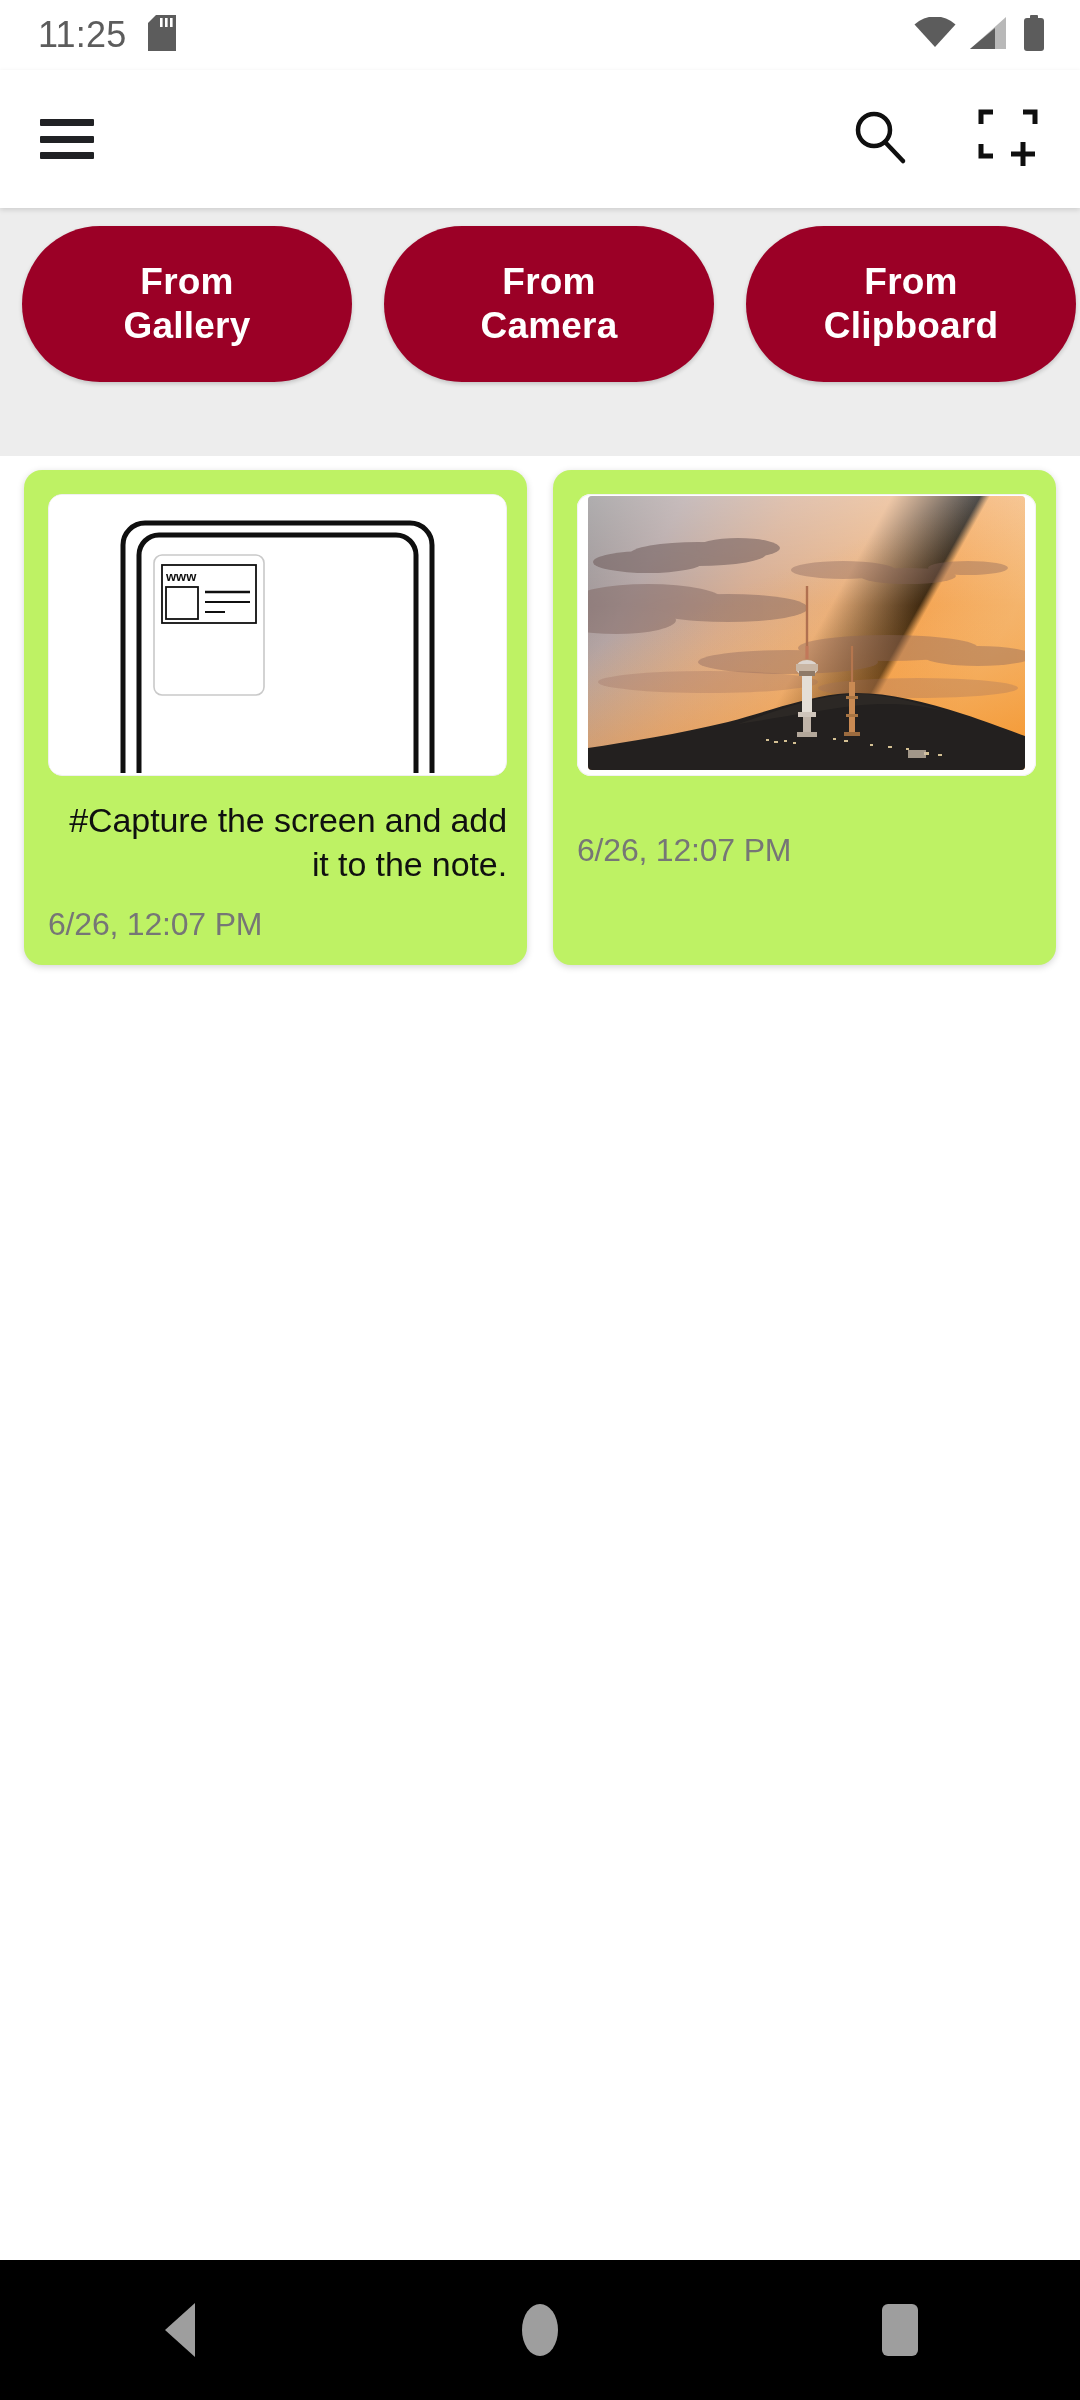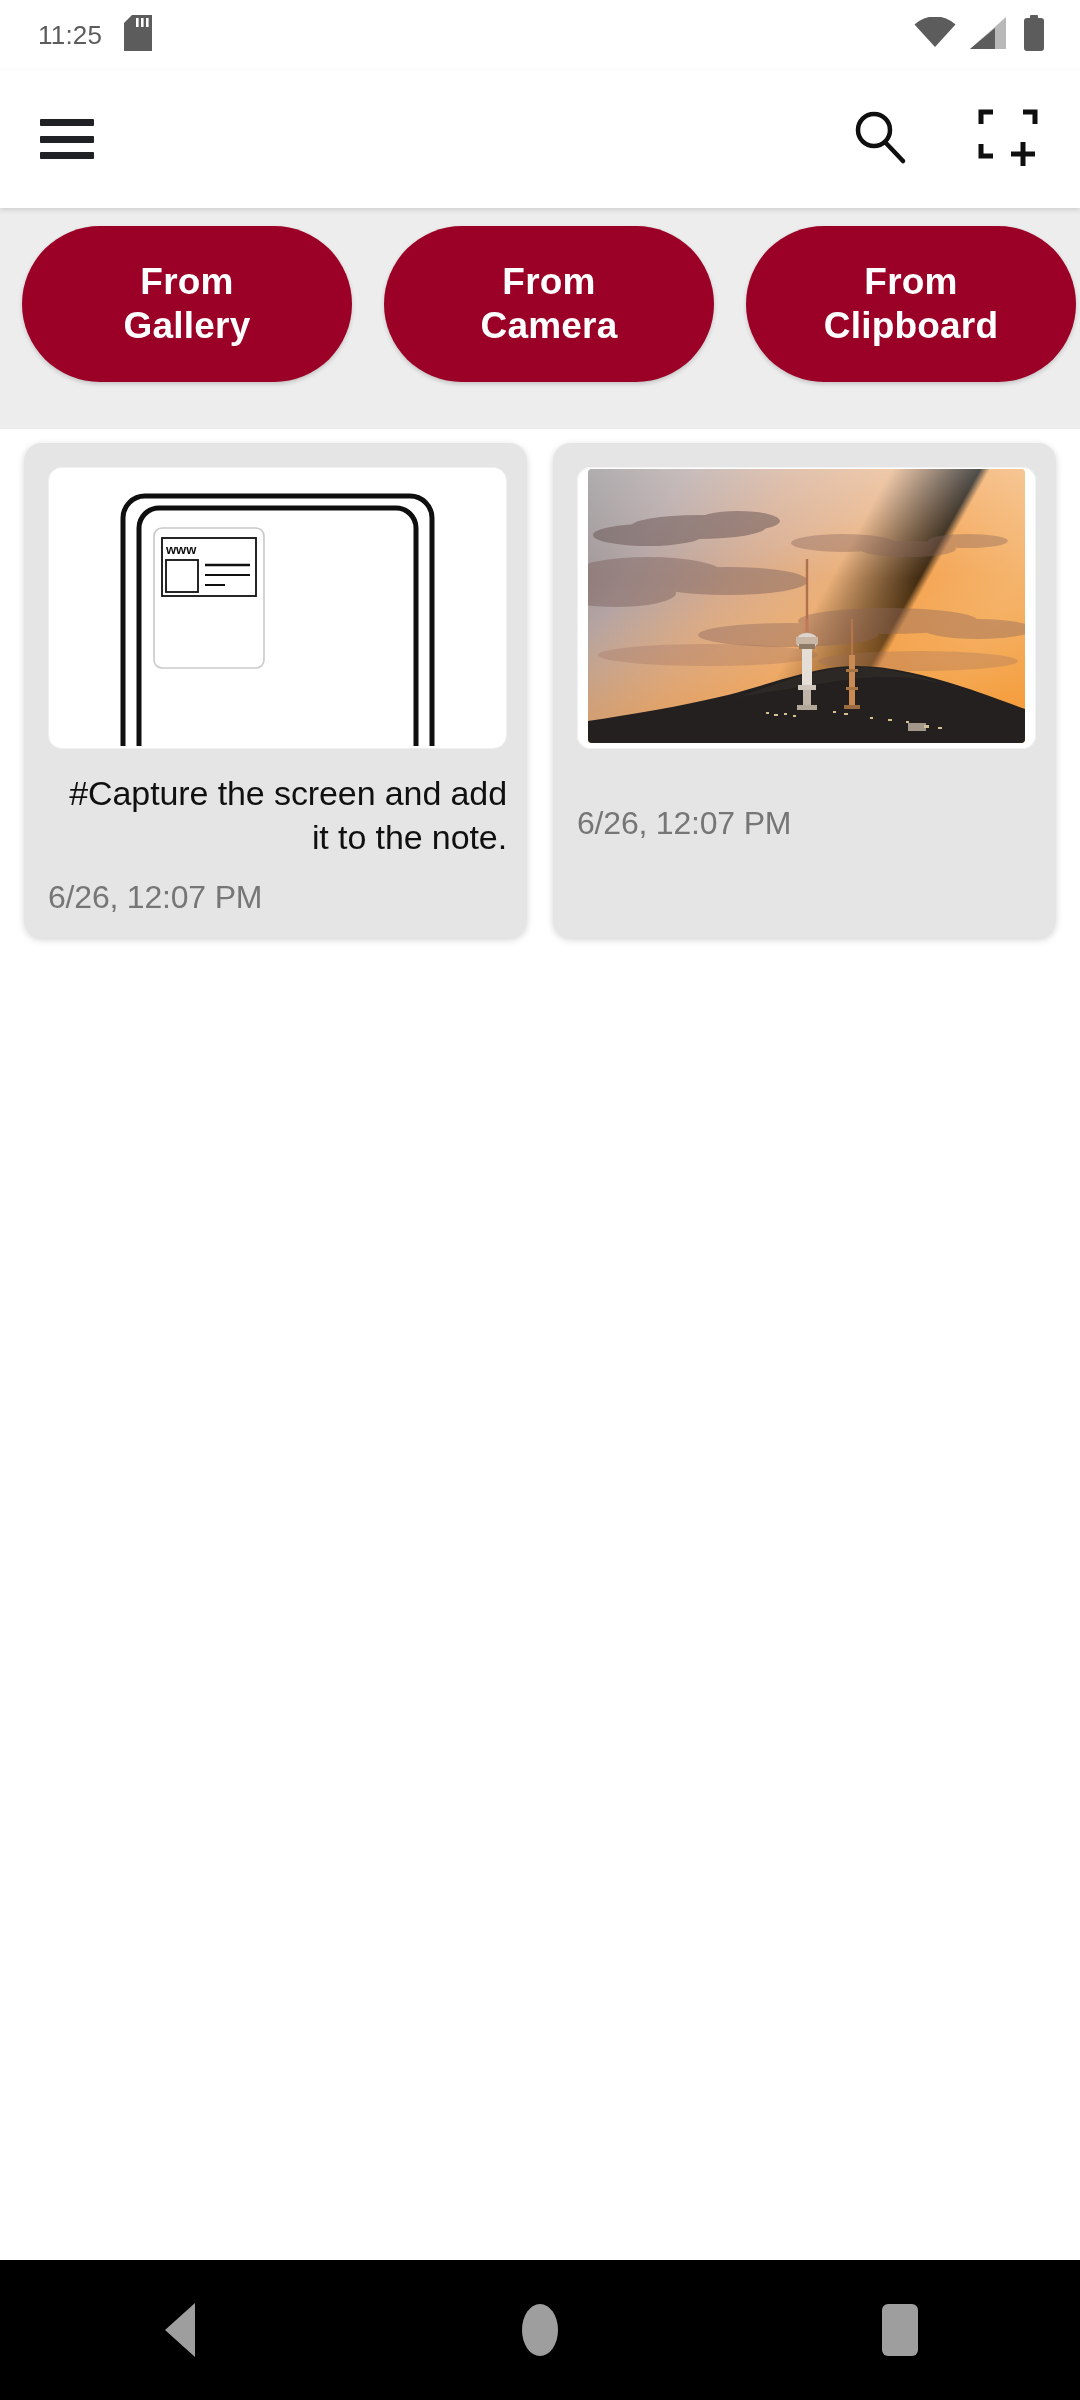--- a/index.html
+++ b/index.html
@@ -24,21 +24,21 @@
     align-items: center;
     padding: 0 34px 0 38px;
     position: relative;
   }
   .status-left {
     display: flex;
     align-items: center;
     gap: 22px;
   }
   .status-time {
-    font-size: 26px;
+    font-size: 36px;
     color: #5c5c5c;
     letter-spacing: 0.2px;
     line-height: 1;
   }
   .sdcard-icon { display: block; }
   .status-right {
     margin-left: auto;
     display: flex;
     align-items: center;
     gap: 14px;
@@ -81,21 +81,21 @@
     height: 72px;
     display: flex;
     align-items: center;
     justify-content: center;
     cursor: pointer;
   }
 
   
   .quick-strip {
     background: #ededed;
-    height: 221px;
+    height: 248px;
     position: relative;
     overflow: hidden;
     z-index: 1;
   }
   .quick-row {
     position: absolute;
     top: 18px;
     left: 22px;
     display: flex;
     gap: 32px;
@@ -126,21 +126,21 @@
     position: relative;
     height: 1730px;
     padding: 14px 0 0 0;
   }
   .note-grid {
     display: flex;
     gap: 26px;
     padding: 0 24px;
   }
   .note-card {
-    background: #e5e5e5;
+    background: #bef264;
     border-radius: 18px;
     width: 550px;
     box-shadow: 0 2px 7px rgba(0,0,0,0.17);
     padding: 24px 20px 22px 24px;
     cursor: pointer;
   }
   .note-thumb {
     width: 100%;
     height: 282px;
     border-radius: 14px;

